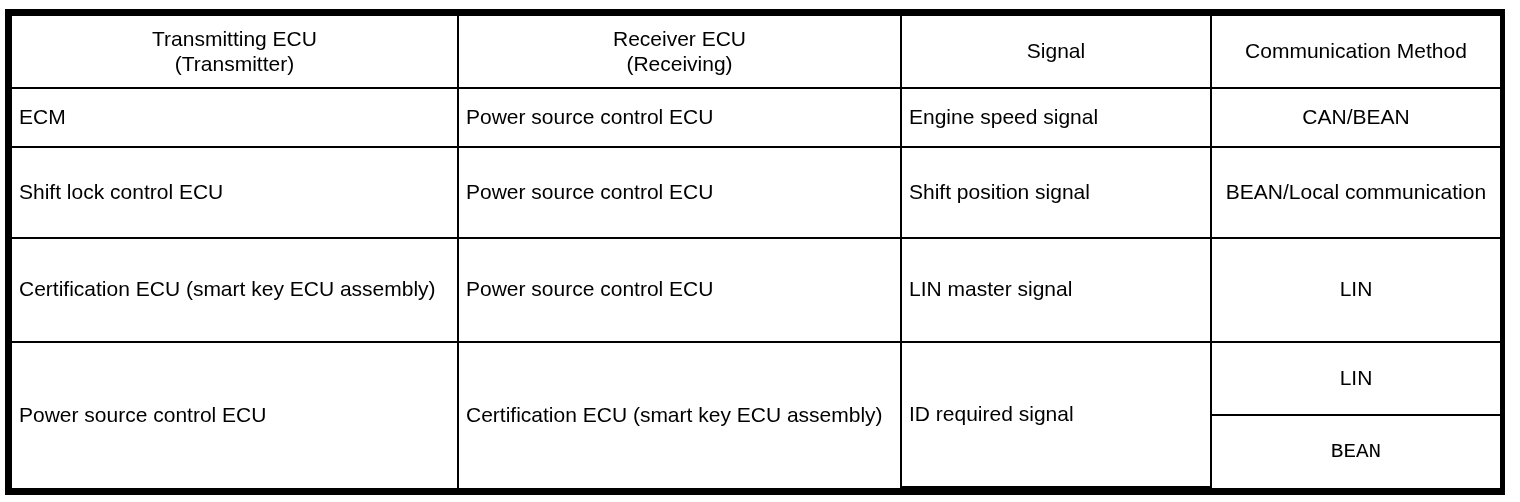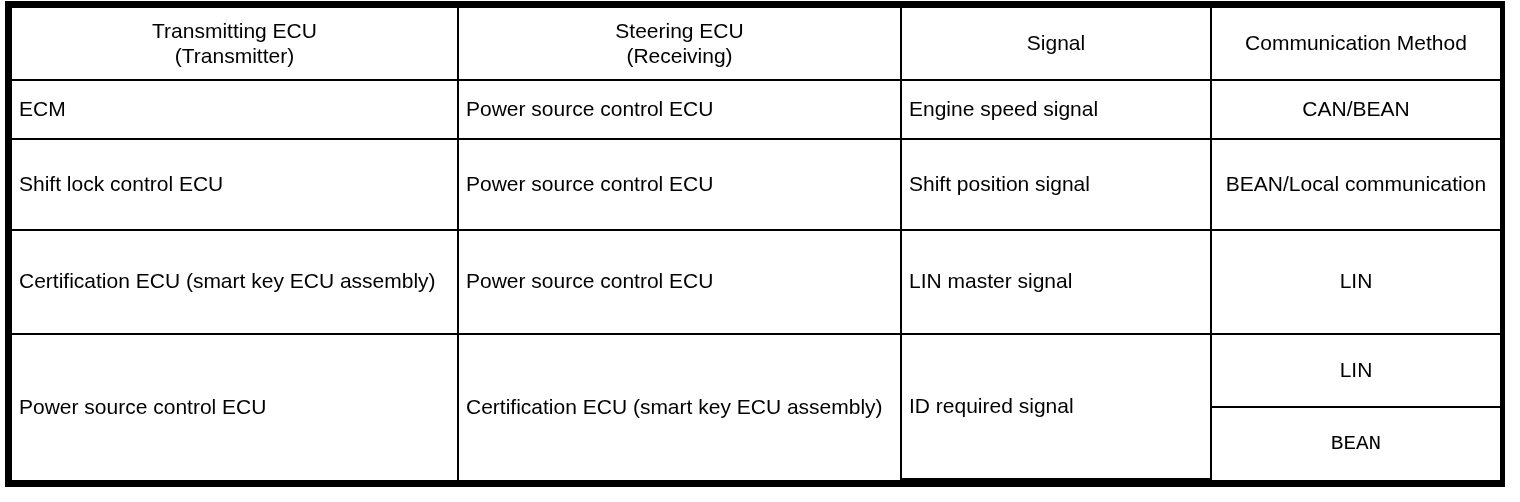--- a/index.html
+++ b/index.html
@@ -12,21 +12,21 @@
     width: 1520px;
     height: 502px;
     font-family: "Liberation Sans", sans-serif;
     color: #000000;
     overflow: hidden;
   }
 
   .table-wrap {
     position: absolute;
     left: 5px;
-    top: 1px;
+    top: 9px;
     width: 1500px;
     height: 486px;
     box-sizing: border-box;
     border: 5px solid #000000;
   }
 
   table.ecu-table {
     width: 100%;
     height: 100%;
     border-collapse: collapse;
@@ -83,21 +83,21 @@
         <col class="c-com">
     </colgroup>
 
     <thead>
       <tr>
         <th>
           <div>Transmitting ECU</div>
           <div>(Transmitter)</div>
         </th>
         <th>
-          <div>Steering ECU</div>
+          <div>Receiver ECU</div>
           <div>(Receiving)</div>
         </th>
         <th>
           <div>Signal</div>
         </th>
         <th>
           <div>Communication Method</div>
         </th>
       </tr>
     </thead>

